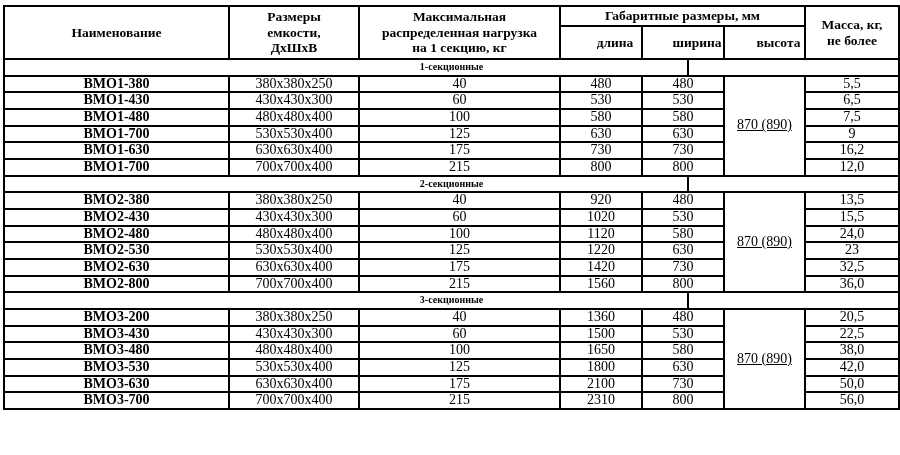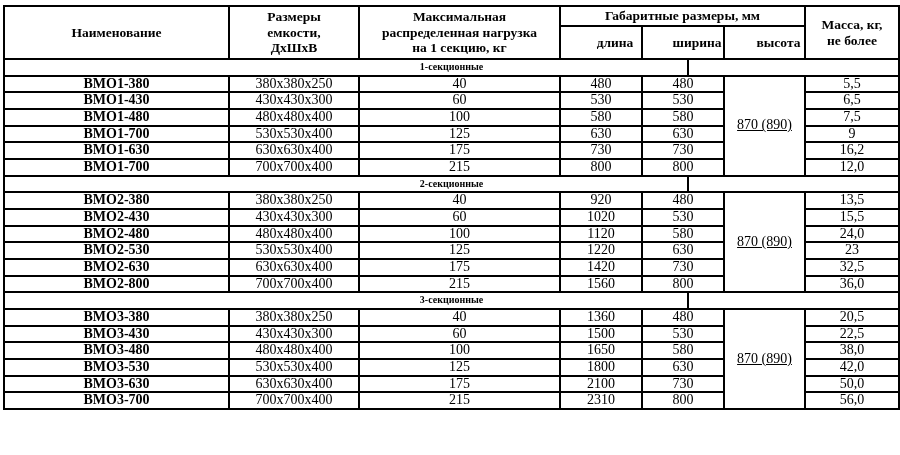--- a/index.html
+++ b/index.html
@@ -205,21 +205,21 @@
           <td class="cell-length">1560</td>
           <td class="cell-width">800</td>
           <td class="cell-mass">36,0</td>
         </tr>
       </tbody>
       <tbody>
         <tr class="sec-row">
           <td colspan="7"><span>3-секционные</span><i class="tick"></i></td>
         </tr>
         <tr>
-          <td class="cell-name">ВМО3-380</td>
+          <td class="cell-name">ВМО3-200</td>
           <td class="cell-size">380x380x250</td>
           <td class="cell-load">40</td>
           <td class="cell-length">1360</td>
           <td class="cell-width">480</td>
           <td class="cell-height" rowspan="6">870 (890)</td>
           <td class="cell-mass">20,5</td>
         </tr>
         <tr>
           <td class="cell-name">ВМО3-430</td>
           <td class="cell-size">430x430x300</td>

